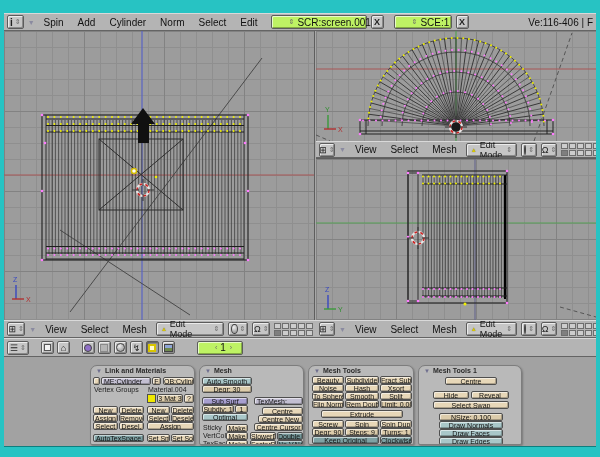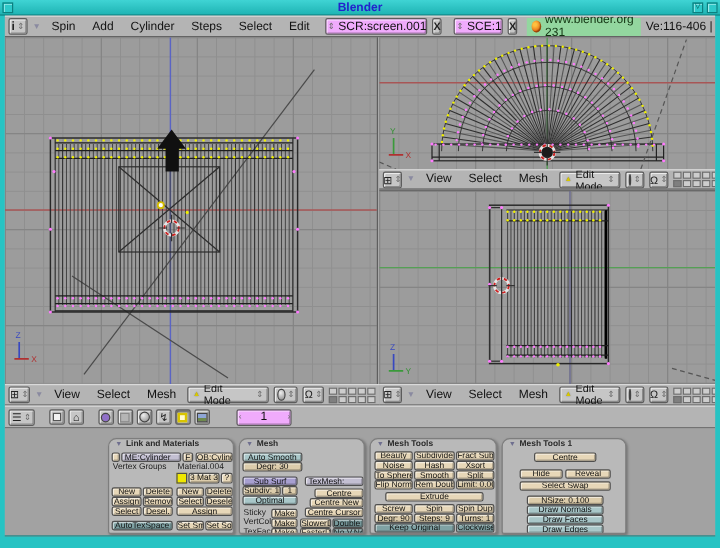--- a/index.html
+++ b/index.html
@@ -16,23 +16,23 @@
   #app{position:absolute;left:4px;top:13px;width:592px;height:434px;background:#a8a8a8;
     border-bottom:1px solid #0c7f7f;overflow:hidden;}
   .hdr{position:absolute;background:#b4b4b4;border-top:1px solid #d9d9d9;border-bottom:1px solid #646464;
     display:flex;align-items:center;gap:4px;padding:0 3px;overflow:hidden;}
   .menu{font-size:10px;color:#111;padding:0 5px;white-space:nowrap;}
   .tri{font-size:7px;color:#8a8aa0;}
   .updown{font-size:7px;color:#6a6a6a;margin-left:1px;}
   .icobtn{height:14px;min-width:16px;background:#c6c6c6;border:1px solid #5c5c5c;border-radius:2px;
     box-shadow:inset 1px 1px 0 rgba(255,255,255,.65), inset -1px -1px 0 rgba(0,0,0,.3);
     display:flex;align-items:center;justify-content:center;font-size:9px;color:#222;padding:0 2px;gap:1px;}
-  .field{height:14px;background:#f0abfc;border:1px solid #5c5c5c;border-radius:2px;
+  .field{height:14px;background:#bef264;border:1px solid #5c5c5c;border-radius:2px;
     box-shadow:inset 1px 1px 0 rgba(255,255,255,.65), inset -1px -1px 0 rgba(0,0,0,.3);
-    display:flex;align-items:center;font-size:10px;color:#111;padding:0 0;gap:3px;white-space:nowrap;}
+    display:flex;align-items:center;font-size:10px;color:#111;padding:0 16px;gap:3px;white-space:nowrap;}
   .xbtn{width:13px;height:14px;display:flex;align-items:center;justify-content:center;
     background:#c6c6c6;border:1px solid #5c5c5c;border-radius:2px;font-size:9px;font-weight:bold;color:#222;
     box-shadow:inset 1px 1px 0 rgba(255,255,255,.65), inset -1px -1px 0 rgba(0,0,0,.3);}
   #sitebadge{display:flex;align-items:center;gap:3px;background:#93d79f;height:15px;padding:0 4px;font-size:10px;color:#113311;}
   #logo{width:10px;height:10px;border-radius:50%;background:radial-gradient(circle at 35% 35%, #ffc040 15%, #e86a10 70%);
     box-shadow:inset -1px -1px 1px rgba(0,0,0,.4);}
   #stats{font-size:10px;color:#111;white-space:nowrap;}
   
   .vp{position:absolute;background-color:#9c9c9c;overflow:hidden;
     background-image:
@@ -71,56 +71,46 @@
   .b.fld{background:#c3bfd2;text-align:left;padding-left:2px;}
   .b.dark{background:#76989a;}
   .lbl{position:absolute;font-size:7px;color:#1d1d1d;white-space:nowrap;}
   .swatch{position:absolute;border:1px solid #4f4f4f;}
 </style>
 </head>
 <body>
 
 <div id="window">
 
-  <div id="titlebar">
-    <div class="winbtn" style="left:2px;"></div>
-    <div class="title">Blender</div>
-    <div class="winbtn" style="right:14px;">▽</div>
-    <div class="winbtn" style="right:2px;"></div>
-  </div>
 
   <div id="app">
 
     <div class="hdr" style="left:0;top:0;width:592px;height:18px;">
       <div class="icobtn">
         <b style="font-size:10px;">i</b>
         <span class="updown">⇕</span>
       </div>
       <span class="tri">▼</span>
       <span class="menu">Spin</span>
       <span class="menu">Add</span>
       <span class="menu">Cylinder</span>
-      <span class="menu">Steps</span>
+      <span class="menu">Norm</span>
       <span class="menu">Select</span>
       <span class="menu">Edit</span>
       <div class="field" style="width:96px;margin-left:4px;">
         <span class="updown">⇕</span>
         <span>SCR:screen.001</span>
       </div>
       <div class="xbtn">X</div>
       <div class="field" style="width:58px;margin-left:6px;text-align:center;">
         <span class="updown">⇕</span>
         <span>SCE:1</span>
       </div>
       <div class="xbtn">X</div>
       <div style="flex:1;"></div>
-      <div id="sitebadge">
-        <div id="logo"></div>
-        <span>www.blender.org 231</span>
-      </div>
       <span id="stats">Ve:116-406 | F</span>
     </div>
 
     <div class="vp" style="left:0;top:18px;width:311px;height:289px;border-right:1px solid #5e5e5e;">
       <svg id="svg-left" width="311" height="289">
           <line x1="138" y1="0" x2="138" y2="289" stroke="#5a64c4" stroke-width="1.2"></line>
           <line x1="0" y1="144" x2="311" y2="144" stroke="#a85656" stroke-width="1.2"></line>
           <line x1="66" y1="281" x2="258" y2="27" stroke="#4a4a4a" stroke-width="1"></line>
           <line x1="56" y1="199" x2="186" y2="284" stroke="#4a4a4a" stroke-width="1"></line>
           <rect x="38" y="84" width="206" height="145" fill="none" stroke="#282828" stroke-width="1.2"></rect>

